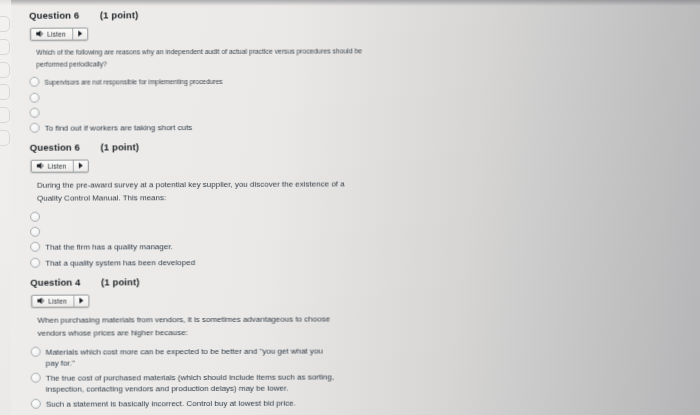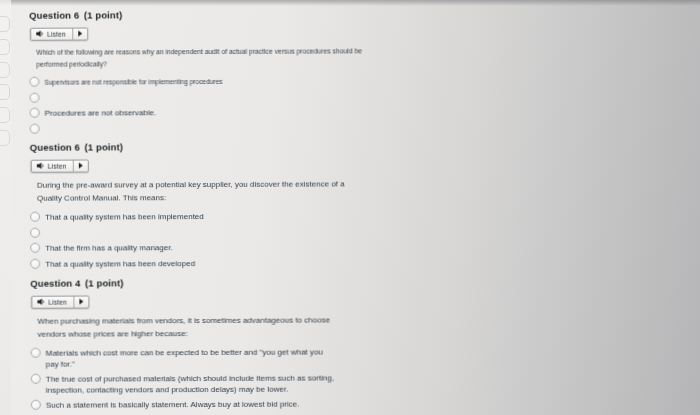--- a/index.html
+++ b/index.html
@@ -24,21 +24,21 @@
   }
   .content {
     position:absolute; top:0; left:0; width:420px; height:415px;
     padding:9px 0 0 30px;
     transform:rotate(-0.25deg);
     filter:blur(.24px);
   }
   .question { margin-bottom:8px; }
   .q-header { font-size:9.5px; line-height:11px; margin-bottom:3px; color:#1d2125; letter-spacing:.1px; }
   .q-title { font-weight:bold; }
-  .q-points { font-weight:600; margin-left:2px; }
+  .q-points { font-weight:600; margin-left:18px; }
   .listen-btn {
     display:inline-flex; align-items:stretch; height:13px; margin-left:1px; margin-bottom:6px;
     border:1px solid #989ca0; border-radius:2px;
     background:linear-gradient(#fbfbfa,#eceae8);
     box-shadow:0 .5px 1px rgba(0,0,0,.12);
     cursor:pointer;
   }
   .listen-main { display:inline-flex; align-items:center; gap:3px; padding:0 6px 0 5px; }
   .listen-main span { font-size:6.5px; color:#23292f; letter-spacing:.2px; }
   .listen-play { display:inline-flex; align-items:center; padding:0 5px; border-left:1px solid #a7aaad; }
@@ -95,24 +95,24 @@
     <div class="options">
       <label class="option">
         <span class="radio"></span>
         <span class="opt-text small">Supervisors are not responsible for implementing procedures</span>
       </label>
       <label class="option">
         <span class="radio"></span>
       </label>
       <label class="option">
         <span class="radio"></span>
-        <span class="opt-text">Procedures are not observable.</span>
       </label>
       <label class="option">
         <span class="radio"></span>
+        <span class="opt-text">To find out if workers are taking short cuts</span>
       </label>
     </div>
   </section>
 
   <section class="question q2">
     <h2 class="q-header">
       <span class="q-title">Question 6</span>
       <span class="q-points">(1 point)</span>
     </h2>
     <div class="listen-btn">
@@ -124,21 +124,20 @@
         <span>Listen</span>
       </span>
       <span class="listen-play">
         <span class="play-tri"></span>
       </span>
     </div>
     <p class="q-text">During the pre-award survey at a potential key supplier, you discover the existence of a Quality Control Manual. This means:</p>
     <div class="options">
       <label class="option">
         <span class="radio"></span>
-        <span class="opt-text">That a quality system has been implemented</span>
       </label>
       <label class="option">
         <span class="radio"></span>
       </label>
       <label class="option">
         <span class="radio"></span>
         <span class="opt-text">That the firm has a quality manager.</span>
       </label>
       <label class="option">
         <span class="radio"></span>
@@ -169,19 +168,19 @@
       <label class="option">
         <span class="radio"></span>
         <span class="opt-text">Materials which cost more can be expected to be better and "you get what you pay for."</span>
       </label>
       <label class="option">
         <span class="radio"></span>
         <span class="opt-text">The true cost of purchased materials (which should include items such as sorting, inspection, contacting vendors and production delays) may be lower.</span>
       </label>
       <label class="option">
         <span class="radio"></span>
-        <span class="opt-text">Such a statement is basically statement. Always buy at lowest bid price.</span>
+        <span class="opt-text">Such a statement is basically incorrect. Control buy at lowest bid price.</span>
       </label>
 
     </div>
   </section>
 
 </main>
 
 </body></html>

